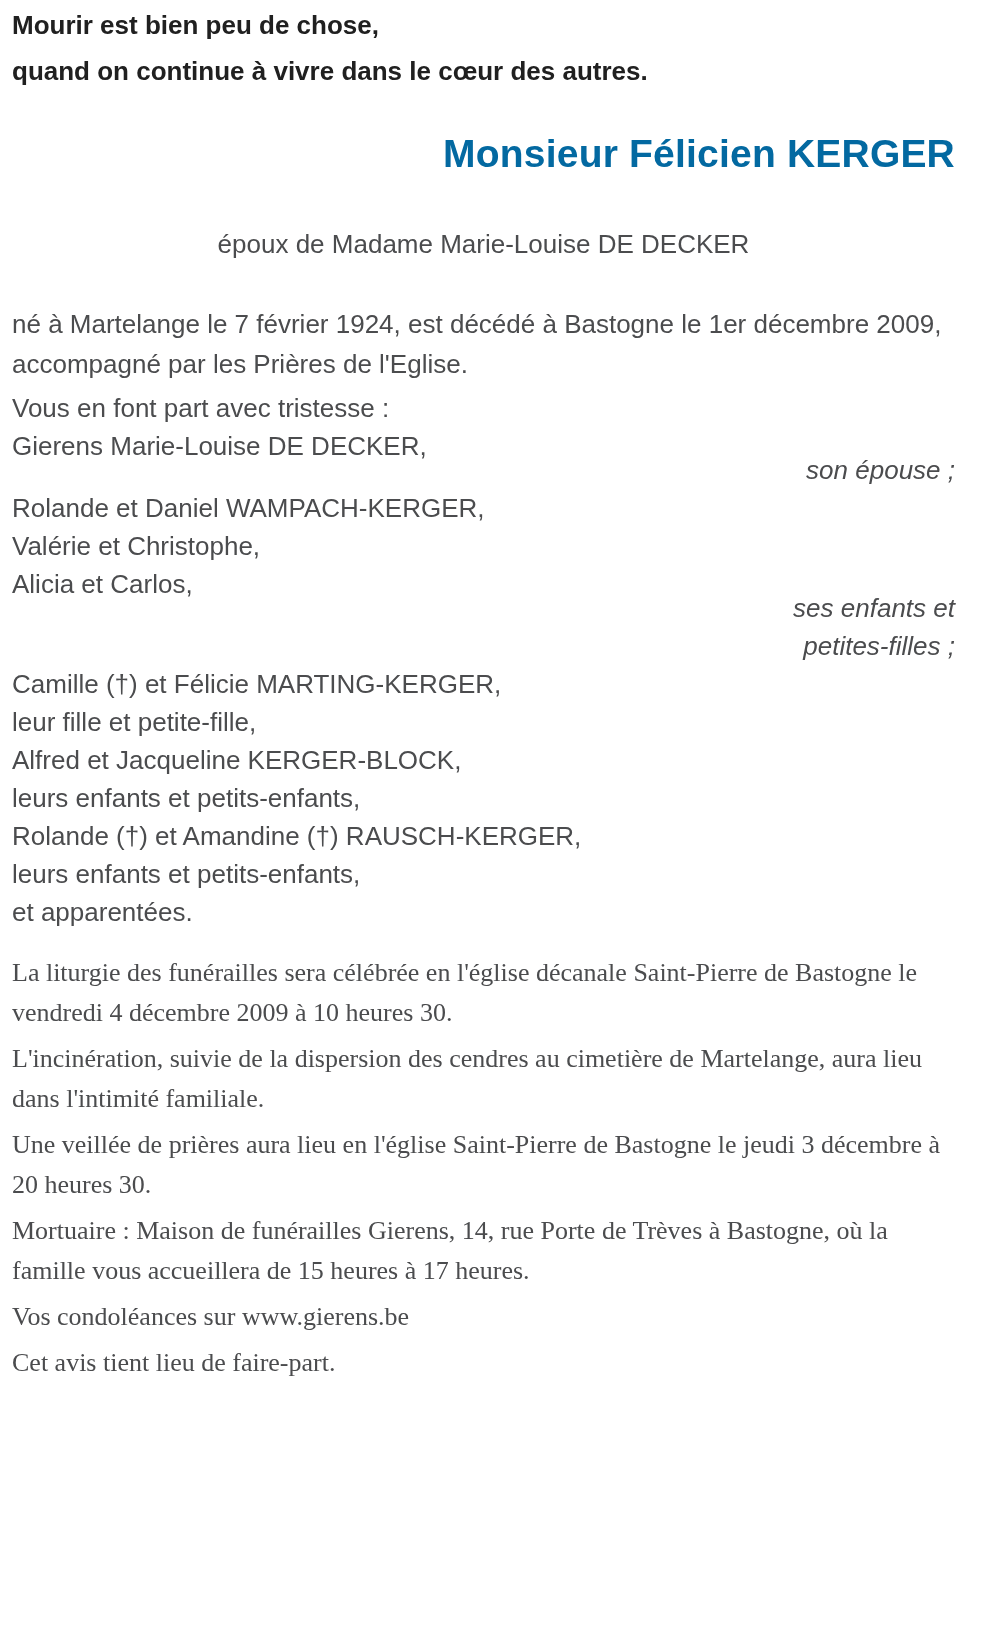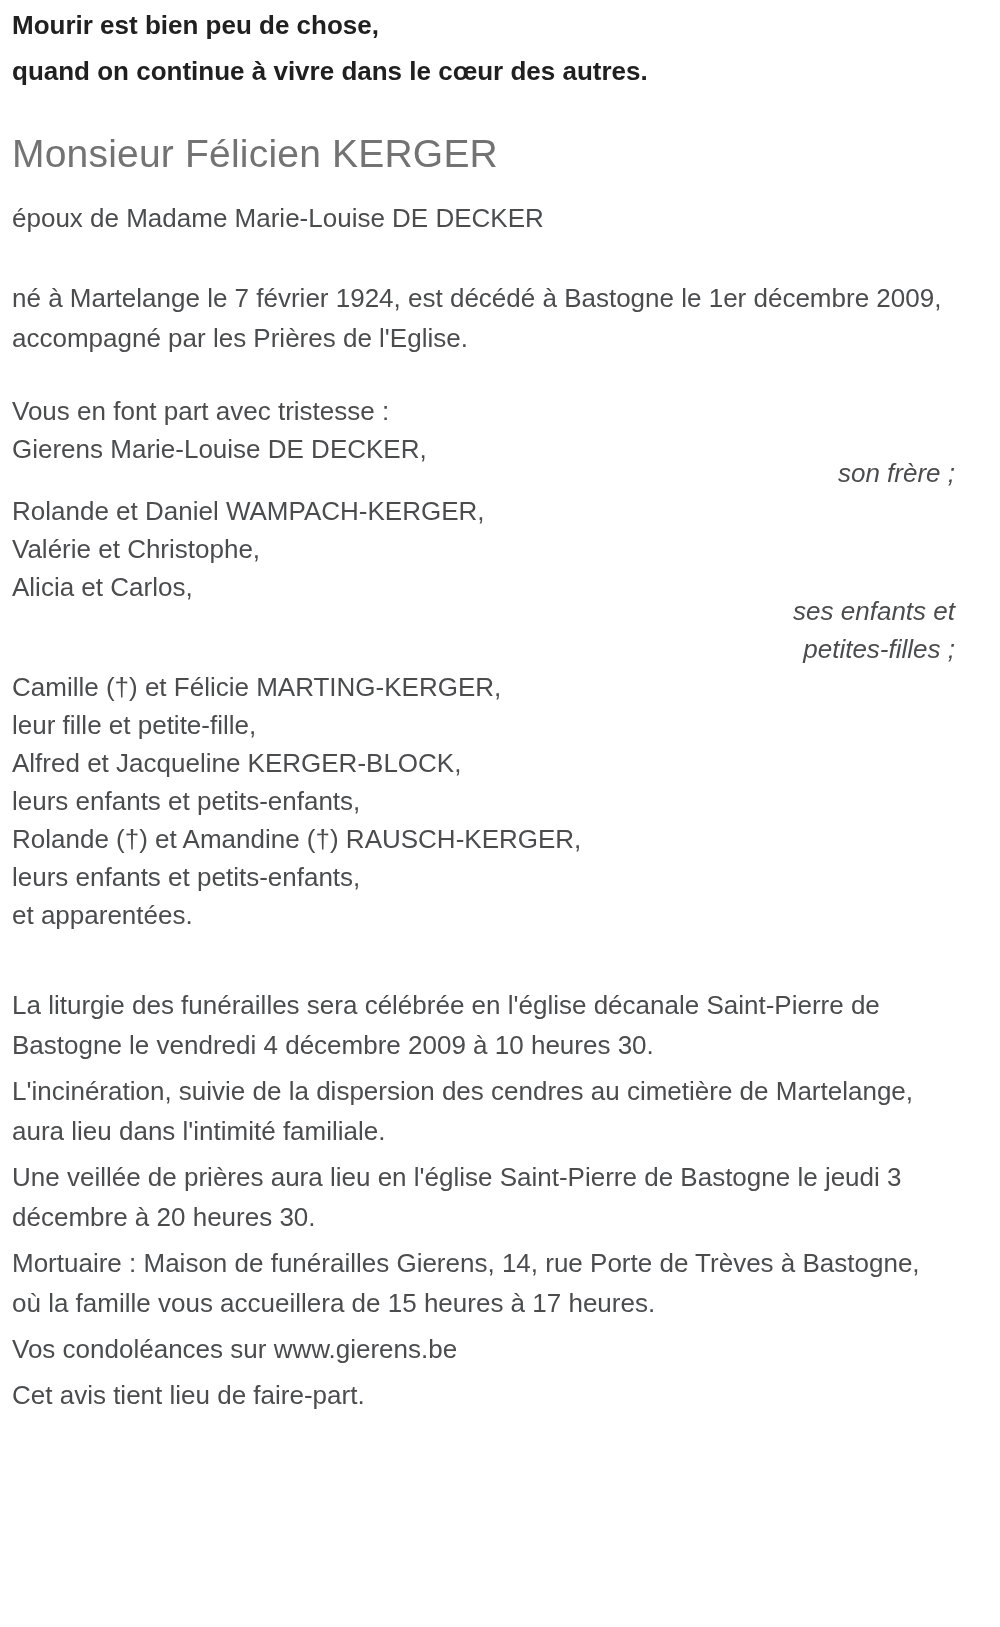--- a/index.html
+++ b/index.html
@@ -15,51 +15,52 @@
 
   .epitaph-line {
     font-size: 26px;
     font-weight: 700;
     color: #202020;
     line-height: 46px;
   }
   .title {
     margin: 36px 0 0 0;
     font-size: 39px;
-    font-weight: 400;
-    color: #737373;
+    font-weight: 700;
+    color: #0369a1;
     line-height: 48px;
     letter-spacing: 0.2px;
+    text-align: right;
   }
   .body-text {
     font-size: 26px;
     line-height: 40px;
     color: #4b4c4e;
   }
-  .spouse { margin-top: 20px; }
+  .spouse { margin-top: 46px; text-align: center; }
   .death  { margin-top: 40px; }
 
   .fam-line {
     font-size: 26px;
     line-height: 38px;
     color: #4b4c4e;
   }
-  .intro { margin-top: 34px; }
+  .intro { margin-top: 5px; }
 
   .relations { margin-top: -14px; }
   .rel-line {
     text-align: right;
     font-style: italic;
     font-size: 26px;
     line-height: 38px;
     color: #4b4c4e;
   }
   .rel-line.tight { margin-top: -16px; }
 
-  .ceremonies { margin-top: 51px; }
+  .ceremonies { margin-top: 22px; font-family: Liberation Serif, serif; }
   .para {
     font-size: 26px;
     line-height: 40px;
     margin-bottom: 6px;
     color: #4b4c4e;
   }
   .website {
     color: inherit;
     text-decoration: none;
     cursor: pointer;
@@ -81,21 +82,21 @@
 
   <p class="body-text death">né à Martelange le 7 février 1924, est décédé à Bastogne le 1er décembre 2009, accompagné par les Prières de l'Eglise.</p>
 
   <p class="fam-line intro">Vous en font part avec tristesse :</p>
 
   <section>
 
     <div>
       <p class="fam-line">Gierens Marie-Louise DE DECKER,</p>
       <div class="relations">
-        <p class="rel-line">son frère ;</p>
+        <p class="rel-line">son épouse ;</p>
       </div>
     </div>
 
     <div>
       <p class="fam-line">Rolande et Daniel WAMPACH-KERGER,</p>
       <p class="fam-line">Valérie et Christophe,</p>
       <p class="fam-line">Alicia et Carlos,</p>
       <div class="relations">
         <p class="rel-line">ses enfants et</p>
         <p class="rel-line">petites-filles ;</p>

